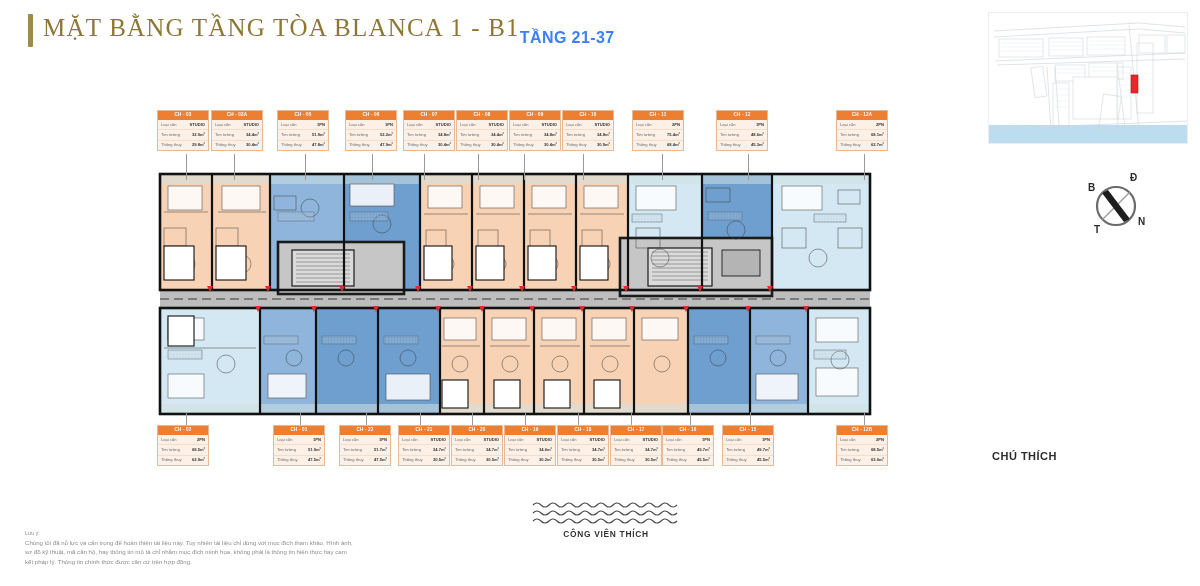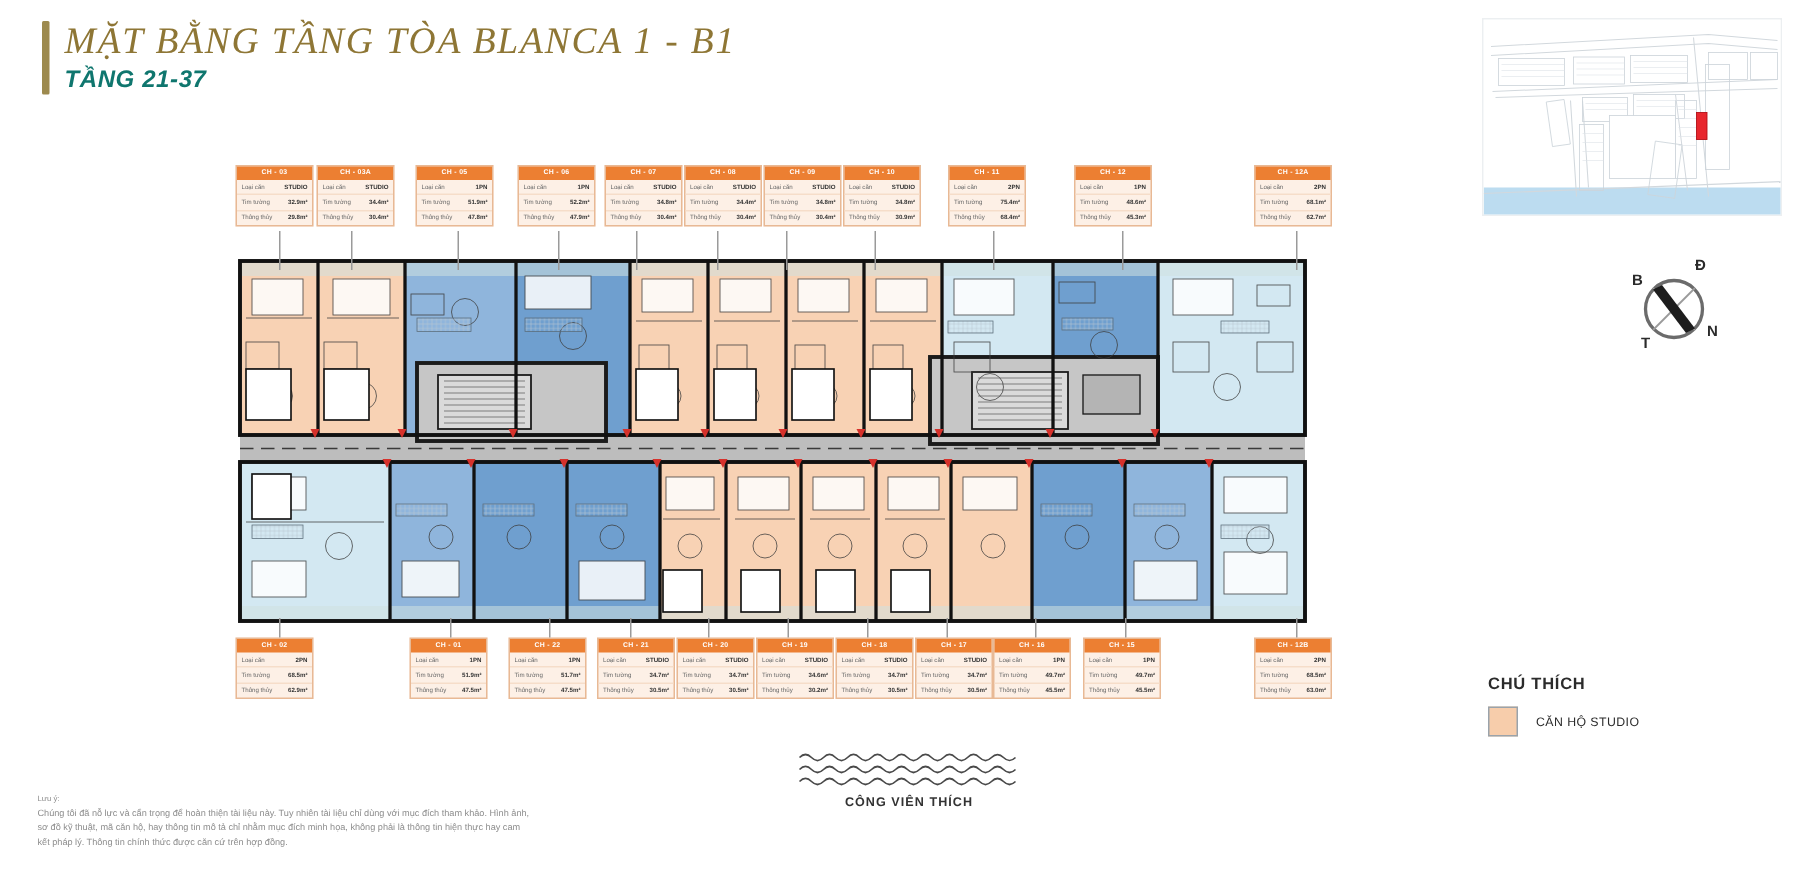--- a/index.html
+++ b/index.html
@@ -7,29 +7,29 @@
     width: 1200px; height: 586px;
     background: #ffffff;
     font-family: "Liberation Sans", sans-serif;
     position: relative;
     overflow: hidden;
   }
 
   
   #header { position: absolute; left: 28px; top: 14px; display: flex; gap: 10px; }
   #header .bar { width: 5px; background: #9d8a4e; border-radius: 1px; }
-  #header .texts { display: flex; flex-direction: column; justify-content: center; font-style: italic; }
+  #header .texts { display: flex; justify-content: center; }
   #main-title {
     font-family: "Liberation Serif", serif;
     font-size: 25px; letter-spacing: 1.2px;
     color: #8e7635; font-weight: 400; line-height: 1.12;
   }
   #sub-title {
-    font-size: 16px; font-weight: bold; color: #0f766e;
-    letter-spacing: 0.4px; margin-top: 3px;
+    font-size: 16px; font-weight: bold; color: #3b82f6;
+    letter-spacing: 0.4px; margin-top: 15px;
   }
 
   
   .card {
     position: absolute; width: 52px;
     border: 1px solid #e8b995;
     background: #fdf0e6;
     font-size: 4.1px; line-height: 1;
   }
   .card .card-hd {
@@ -77,21 +77,21 @@
   #compass { position: absolute; left: 1078px; top: 170px; width: 78px; height: 72px; }
   .compass-letter {
     position: absolute; font-size: 10px; font-weight: bold;
     color: #2b2b2b; font-family: "Liberation Sans", sans-serif;
   }
 
   
   #legend { position: absolute; left: 978px; top: 450px; width: 216px; height: 118px; }
   #legend-title {
     font-size: 11px; font-weight: bold; color: #2b2b2b;
-    letter-spacing: .5px; margin-bottom: 9px; padding-left: 14px;
+    letter-spacing: .5px; margin-bottom: 25px; padding-left: 14px;
   }
   .legend-row { display: flex; align-items: center; margin-bottom: 7px; padding-left: 14px; }
   .legend-swatch { width: 20px; height: 20px; border: 1px solid #9aa3ab; margin-right: 12px; }
   .legend-label { font-size: 8.2px; color: #2b2b2b; letter-spacing: .3px; }
 </style>
 </head>
 <body>
 
 <div id="header">
   <div class="bar"></div>
@@ -769,18 +769,14 @@
   </svg>
   <span class="compass-letter" style="left:52px; top:2px;">Đ</span>
   <span class="compass-letter" style="left:10px; top:12px;">B</span>
   <span class="compass-letter" style="left:60px; top:46px;">N</span>
   <span class="compass-letter" style="left:16px; top:54px;">T</span>
 </div>
 
 <div id="legend">
   <div id="legend-title">CHÚ THÍCH</div>
   <div id="legend-items">
-      <div class="legend-row">
-        <span class="legend-swatch" style="background:#f7cdab"></span>
-        <span class="legend-label">CĂN HỘ STUDIO</span>
-      </div>
     </div>
 </div>
 
 </body></html>

